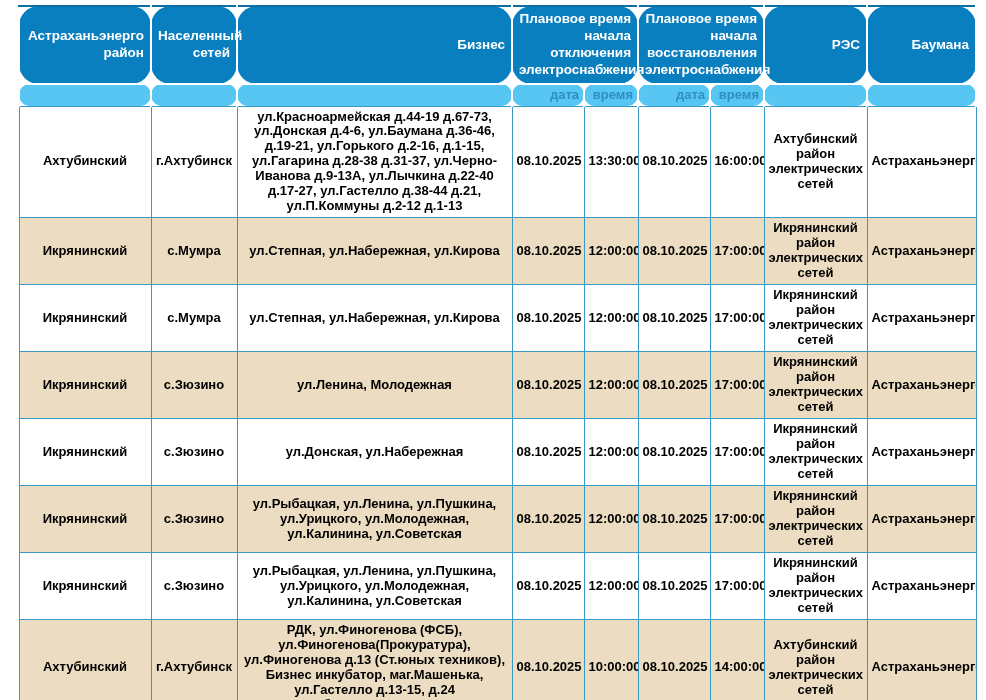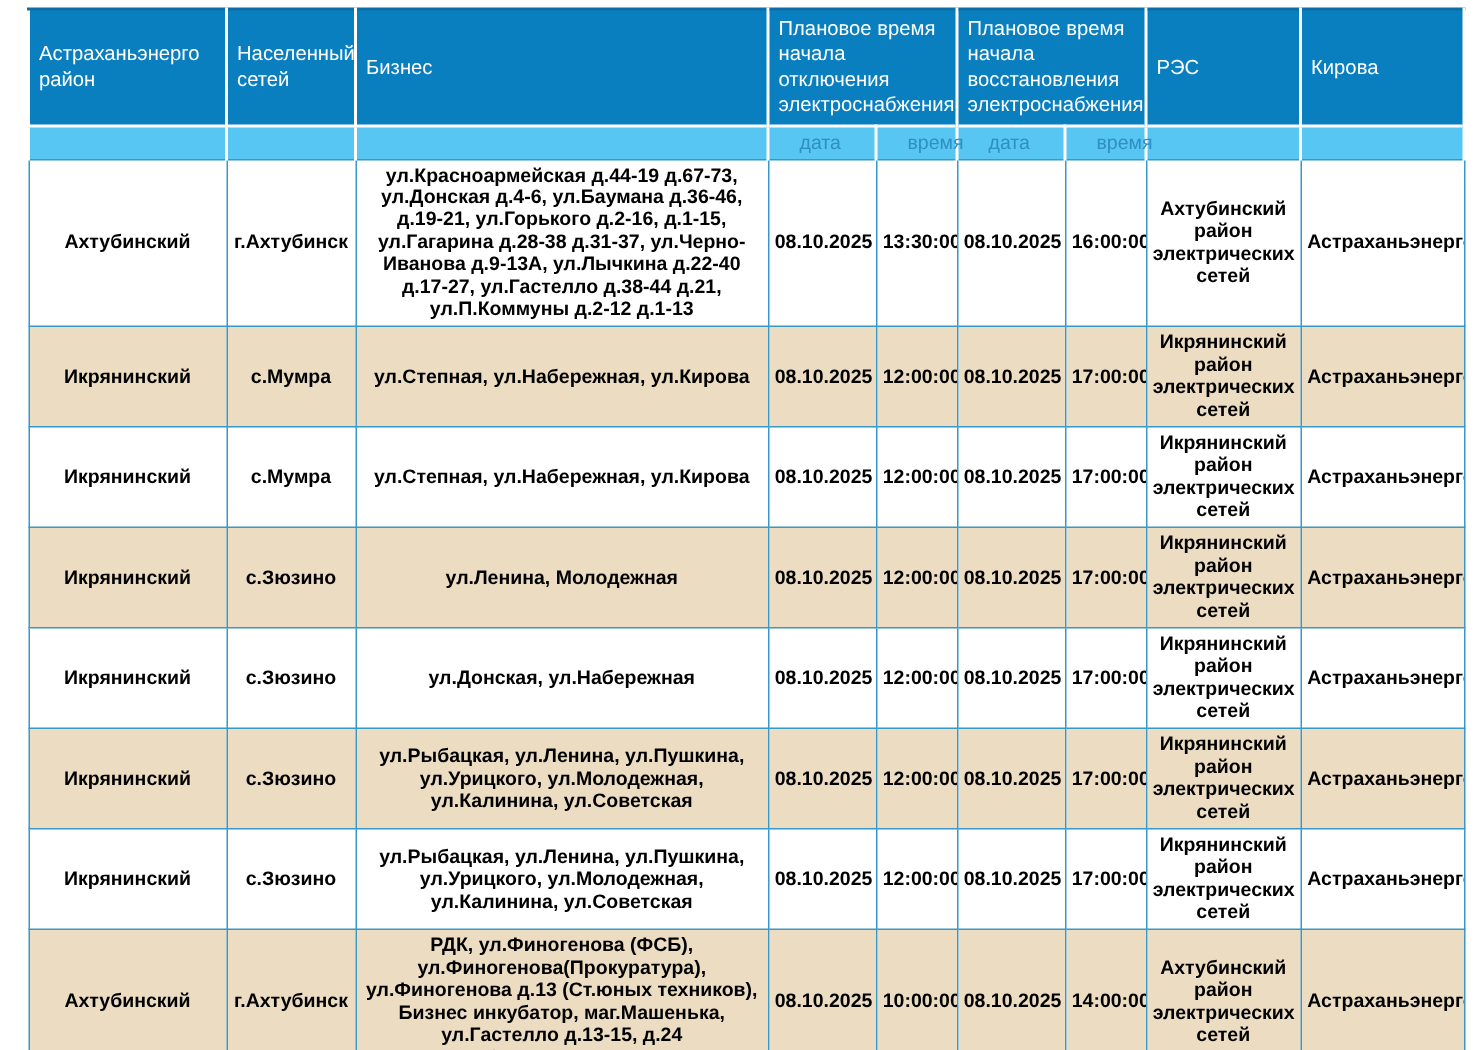--- a/index.html
+++ b/index.html
@@ -18,40 +18,41 @@
   table.outage {
     border-collapse: collapse;
     table-layout: fixed;
     width: 957px;
     margin: 5px 0 0 18px;
   }
   
   thead th {
     background: #0a7fc0;
     color: #ffffff;
-    font-weight: 400;
+    font-weight: 700;
     font-size: 13.5px;
     line-height: 1.25;
-    text-align: left;
+    text-align: right;
     vertical-align: middle;
     border-left: 2px solid #ffffff;
     border-right: 2px solid #ffffff;
     border-top: 2px solid #0b6fa6;
     border-bottom: none;
     padding: 4px 6px;
+    border-radius: 20px;
   }
   thead tr.main-head { height: 78px; }
   thead tr.sub-head  { height: 22px; }
   thead tr.sub-head th {
     background: #57c6f3;
     color: #2f8ec2;
     font-size: 13px;
     border-top: 2px solid #ffffff;
     border-bottom: none;
-    padding: 1px 20px;
+    padding: 1px 4px;
   }
   
   tbody tr { height: 67px; }
   tbody td {
     background: #ffffff;
     border: 1px solid #3898c6;
     color: #000000;
     font-weight: 700;
     font-size: 13px;
     line-height: 1.15;
@@ -79,21 +80,21 @@
       <col style="width:109px">
     </colgroup>
     <thead>
       <tr class="main-head">
         <th>Астраханьэнерго район</th>
         <th>Населенный сетей</th>
         <th>Бизнес</th>
         <th colspan="2">Плановое время начала отключения электроснабжения</th>
         <th colspan="2">Плановое время начала восстановления электроснабжения</th>
         <th>РЭС</th>
-        <th>Кирова</th>
+        <th>Баумана</th>
       </tr>
       <tr class="sub-head">
         <th></th>
         <th></th>
         <th></th>
         <th>дата</th>
         <th>время</th>
         <th>дата</th>
         <th>время</th>
         <th></th>

